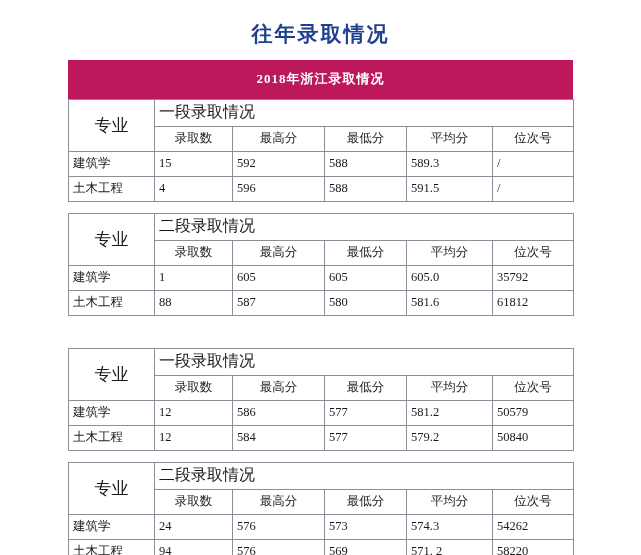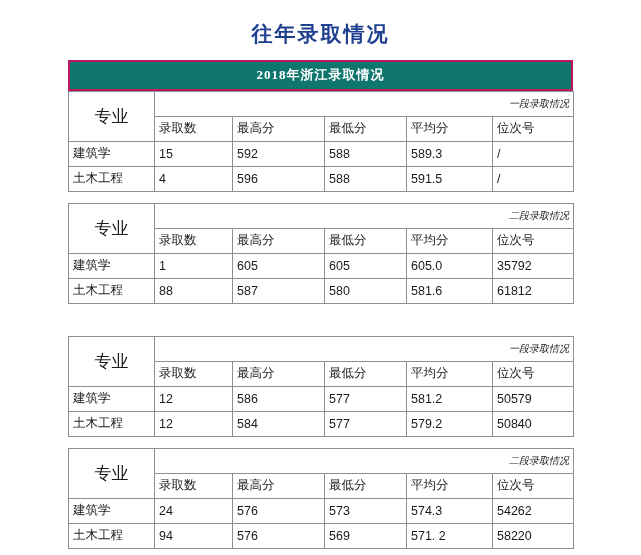--- a/index.html
+++ b/index.html
@@ -30,28 +30,28 @@
     font-family: "Liberation Sans", "DejaVu Sans", sans-serif;
   }
   .block {
     width: 505px;
     margin: 0 auto;
   }
   .block.first { margin-top: 6px; }
   .block.second { margin-top: 32px; }
 
   .band {
-    background: #0f766e;
+    background: #be185d;
     color: #ffffff;
     text-align: center;
     font-size: 13px;
     font-weight: bold;
     letter-spacing: 1px;
     padding: 4px 0 5px 0;
-    border: 2px solid #be185d;
+    border: 6px solid #be185d;
     font-family: "Liberation Serif", "DejaVu Serif", serif;
   }
 
   table.grid {
     border-collapse: collapse;
     width: 100%;
     table-layout: fixed;
     font-size: 12.5px;
   }
   table.grid td {
@@ -69,36 +69,35 @@
   .col-c2 { width: 92px; }
   .col-c3 { width: 82px; }
   .col-c4 { width: 86px; }
   .col-c5 { width: 81px; }
 
   td.major-head {
     text-align: center;
     font-size: 17px;
   }
   td.span-head {
-    text-align: right;
-    font-size: 10px;
-    font-style: italic;
+    text-align: left;
+    font-size: 16px;
   }
   td.sub-head {
-    text-align: left;
+    text-align: center;
     font-size: 12.5px;
   }
   td.major-cell {
     text-align: left;
     font-size: 12.5px;
   }
   td.num {
     text-align: left;
     font-size: 12.5px;
-    font-family: Liberation Sans, sans-serif;
+    font-family: Liberation Serif, serif;
   }
   .spacer-between-tables {
     height: 11px;
   }
 </style>
 </head>
 <body>
 
 <div class="page">
 

